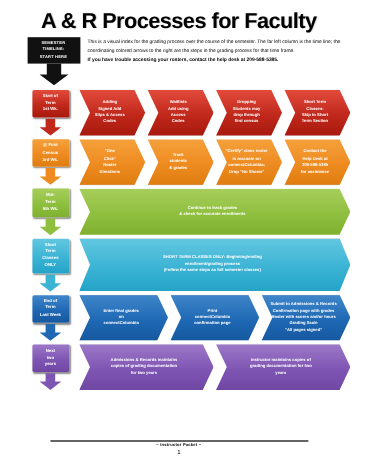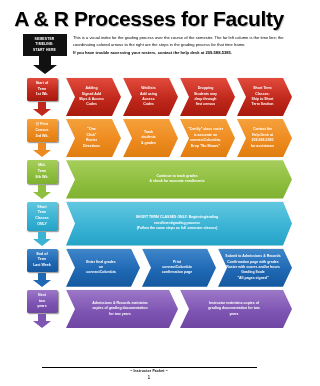--- a/index.html
+++ b/index.html
@@ -12,21 +12,21 @@
     height: 386px;
     overflow: hidden;
     font-family: "Liberation Sans", sans-serif;
     color: #000;
     position: relative;
   }
 
   
   .page-title {
     text-align: center;
-    font-size: 21px;
+    font-size: 18px;
     font-weight: bold;
     letter-spacing: -0.4px;
     padding-top: 7px;
     color: #000;
     text-shadow: 0.6px 0.6px 0.7px rgba(120,120,120,0.55);
     font-family: "Liberation Sans", sans-serif;
   }
 
   
   .intro-row {

